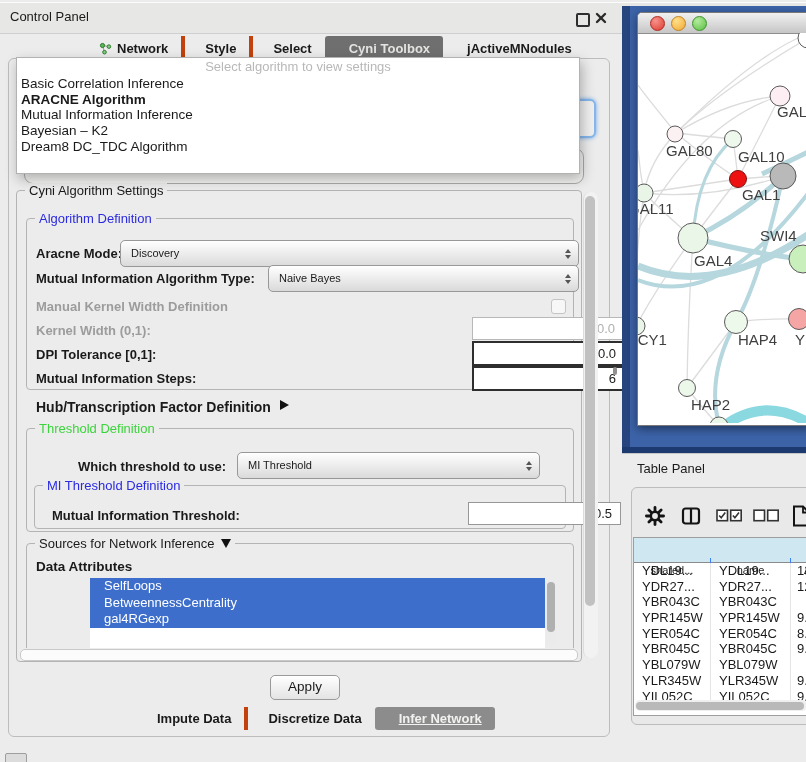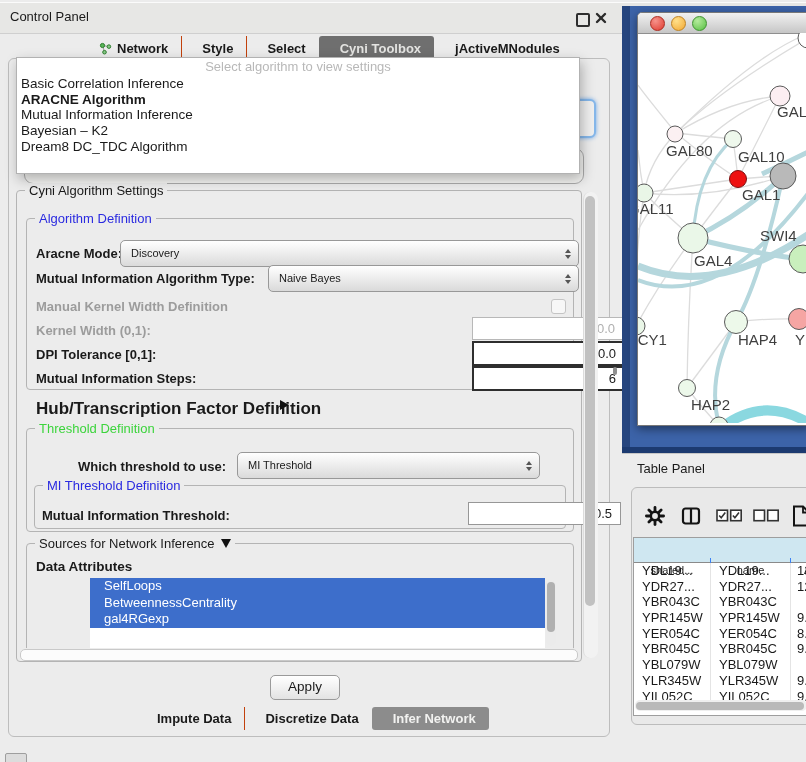--- a/index.html
+++ b/index.html
@@ -9,21 +9,21 @@
 
   
   #cp-header{left:0;top:2px;width:806px;height:30px;background:#e7e7e5;border-top:1px solid #fbfbfb;border-bottom:1px solid #cfcfcf;}
   #cp-title{left:10px;top:9px;font-size:13px;}
   #float-btn{left:576px;top:13px;width:10px;height:10px;border:2px solid #2e2e2e;border-radius:2px;background:transparent;}
   #close-btn{left:594px;top:11px;width:14px;height:14px;}
 
   
   #top-tabs{left:86px;top:36px;height:24px;display:flex;align-items:stretch;}
   .tab{display:flex;align-items:center;gap:5px;padding:0 13px;font-weight:700;font-size:13px;cursor:default;}
-  .tab:not(:first-child){border-left:1px solid #c2410c;padding-left:20px;}
+  .tab:not(:first-child){border-left:4px solid #c2410c;padding-left:20px;}
   .tab.sel{background:#6f6f6f;color:#e4e4e2;border-radius:3px;border-left-color:transparent;}
   .tab.sel + .tab{border-left-color:transparent;}
   .tabicon{display:inline-flex;}
 
   
   #cp-body{left:8px;top:58px;width:600px;height:677px;background:#ececec;border:1px solid #bdbdbd;border-radius:6px;}
 
   
   #combo-sliver{left:556px;top:99px;width:36px;height:35px;border:2px solid #85b7ea;border-radius:6px;background:#efefef;box-shadow:0 0 4px #6fa8e8;}
   #field-sliver{left:24px;top:148px;width:558px;height:34px;border:1px solid #ababab;border-radius:9px;background:#f3f3f1;}
@@ -63,21 +63,21 @@
   
   #set-vtrack{left:583px;top:192px;width:14px;height:466px;background:#f2f2f2;border-left:1px solid #dcdcdc;border-radius:7px;}
   #set-vthumb{left:585px;top:196px;width:10px;height:410px;background:#c1c1c1;border-radius:5px;}
   #set-htrack{left:18px;top:648px;width:561px;height:12px;background:#ececec;border-radius:6px;}
   #set-hthumb{left:20px;top:649px;width:556px;height:10px;background:#fcfcfc;border:1px solid #c9c9c9;border-radius:5px;}
 
   #apply-btn{left:270px;top:675px;width:68px;height:23px;border:1px solid #9a9a9a;border-radius:5px;
              background:linear-gradient(#ffffff,#e3e3e3);text-align:center;line-height:22px;font-size:13.5px;}
 
   #bottom-tabs{left:144px;top:707px;height:23px;display:flex;}
-  #bottom-tabs .tab.sel{background:#8c8c8c;color:#f2f2f0;}
+  #bottom-tabs .tab.sel{background:#8c8c8c;color:#f2f2f0;text-decoration:underline;}
 
   #mini-btn{left:5px;top:753px;width:20px;height:12px;border:1px solid #9e9e9e;border-radius:2px;background:#dcdcdc;}
   #splitter-dot{left:613px;top:367px;width:4px;height:8px;background:#8f8f8f;border-radius:2px;}
 
   
   #algo-dropdown{left:16px;top:57px;width:562px;height:115px;background:#fff;border:1px solid #b2b2b2;
                  box-shadow:2px 5px 12px rgba(0,0,0,.28);z-index:30;}
   #algo-hint{height:18px;line-height:18px;text-align:center;color:#b8b8b8;font-size:13px;}
   .algo-item{height:15.7px;line-height:15.7px;padding-left:4px;font-size:13.5px;white-space:nowrap;}
   .algo-item.bold{font-weight:700;}
@@ -184,38 +184,38 @@
   </div>
   <div class="lbl dis" style="left:36px;top:299px;">Manual Kernel Width Definition</div>
   <div class="abs" id="kernel-check"></div>
   <div class="lbl dis" style="left:36px;top:323px;">Kernel Width (0,1):</div>
   <div class="numfield soft" style="left:424px;top:317px;width:142px;">0.0</div>
   <div class="lbl" style="left:36px;top:347px;">DPI Tolerance [0,1]:</div>
   <div class="numfield strong" style="left:424px;top:341px;width:142px;">0.0</div>
   <div class="lbl" style="left:36px;top:371px;">Mutual Information Steps:</div>
   <div class="numfield strong" style="left:424px;top:366px;width:142px;">6</div>
 
-  <div class="lbl" style="left:36px;top:399px;font-size:17px;">Hub/Transcription Factor Definition</div>
+  <div class="lbl" style="left:36px;top:399px;font-size:14px;">Hub/Transcription Factor Definition</div>
   <div class="tri-right" style="left:280px;top:400px;"></div>
 
   <div class="group" style="left:26px;top:428px;width:546px;height:102px;">
     <span class="legend green" style="left:8px;top:-8px;">Threshold Definition</span>
   </div>
   <div class="lbl" style="left:78px;top:459px;">Which threshold to use:</div>
   <div class="combo" style="left:237px;top:452px;width:291px;">
     <span>MI Threshold</span>
     <span class="stepper">
         <i class="up"></i>
         <i class="dn"></i>
       </span>
   </div>
   <div class="group" style="left:34px;top:485px;width:530px;height:42px;">
     <span class="legend blue" style="left:8px;top:-8px;">MI Threshold Definition</span>
   </div>
-  <div class="lbl" style="left:42px;top:508px;">Mutual Information Threshold:</div>
+  <div class="lbl" style="left:52px;top:508px;">Mutual Information Threshold:</div>
   <div class="numfield mid" style="left:420px;top:502px;width:143px;">0.5</div>
 
   <div class="group" style="left:26px;top:543px;width:546px;height:114px;">
     <span class="legend" style="left:8px;top:-8px;">
       <span>Sources for Network Inference</span>
       <span class="tri-down"></span>
     </span>
   </div>
   <div class="lbl" style="left:36px;top:559px;font-size:13.5px;">Data Attributes</div>
   <div class="abs" id="attr-list">

